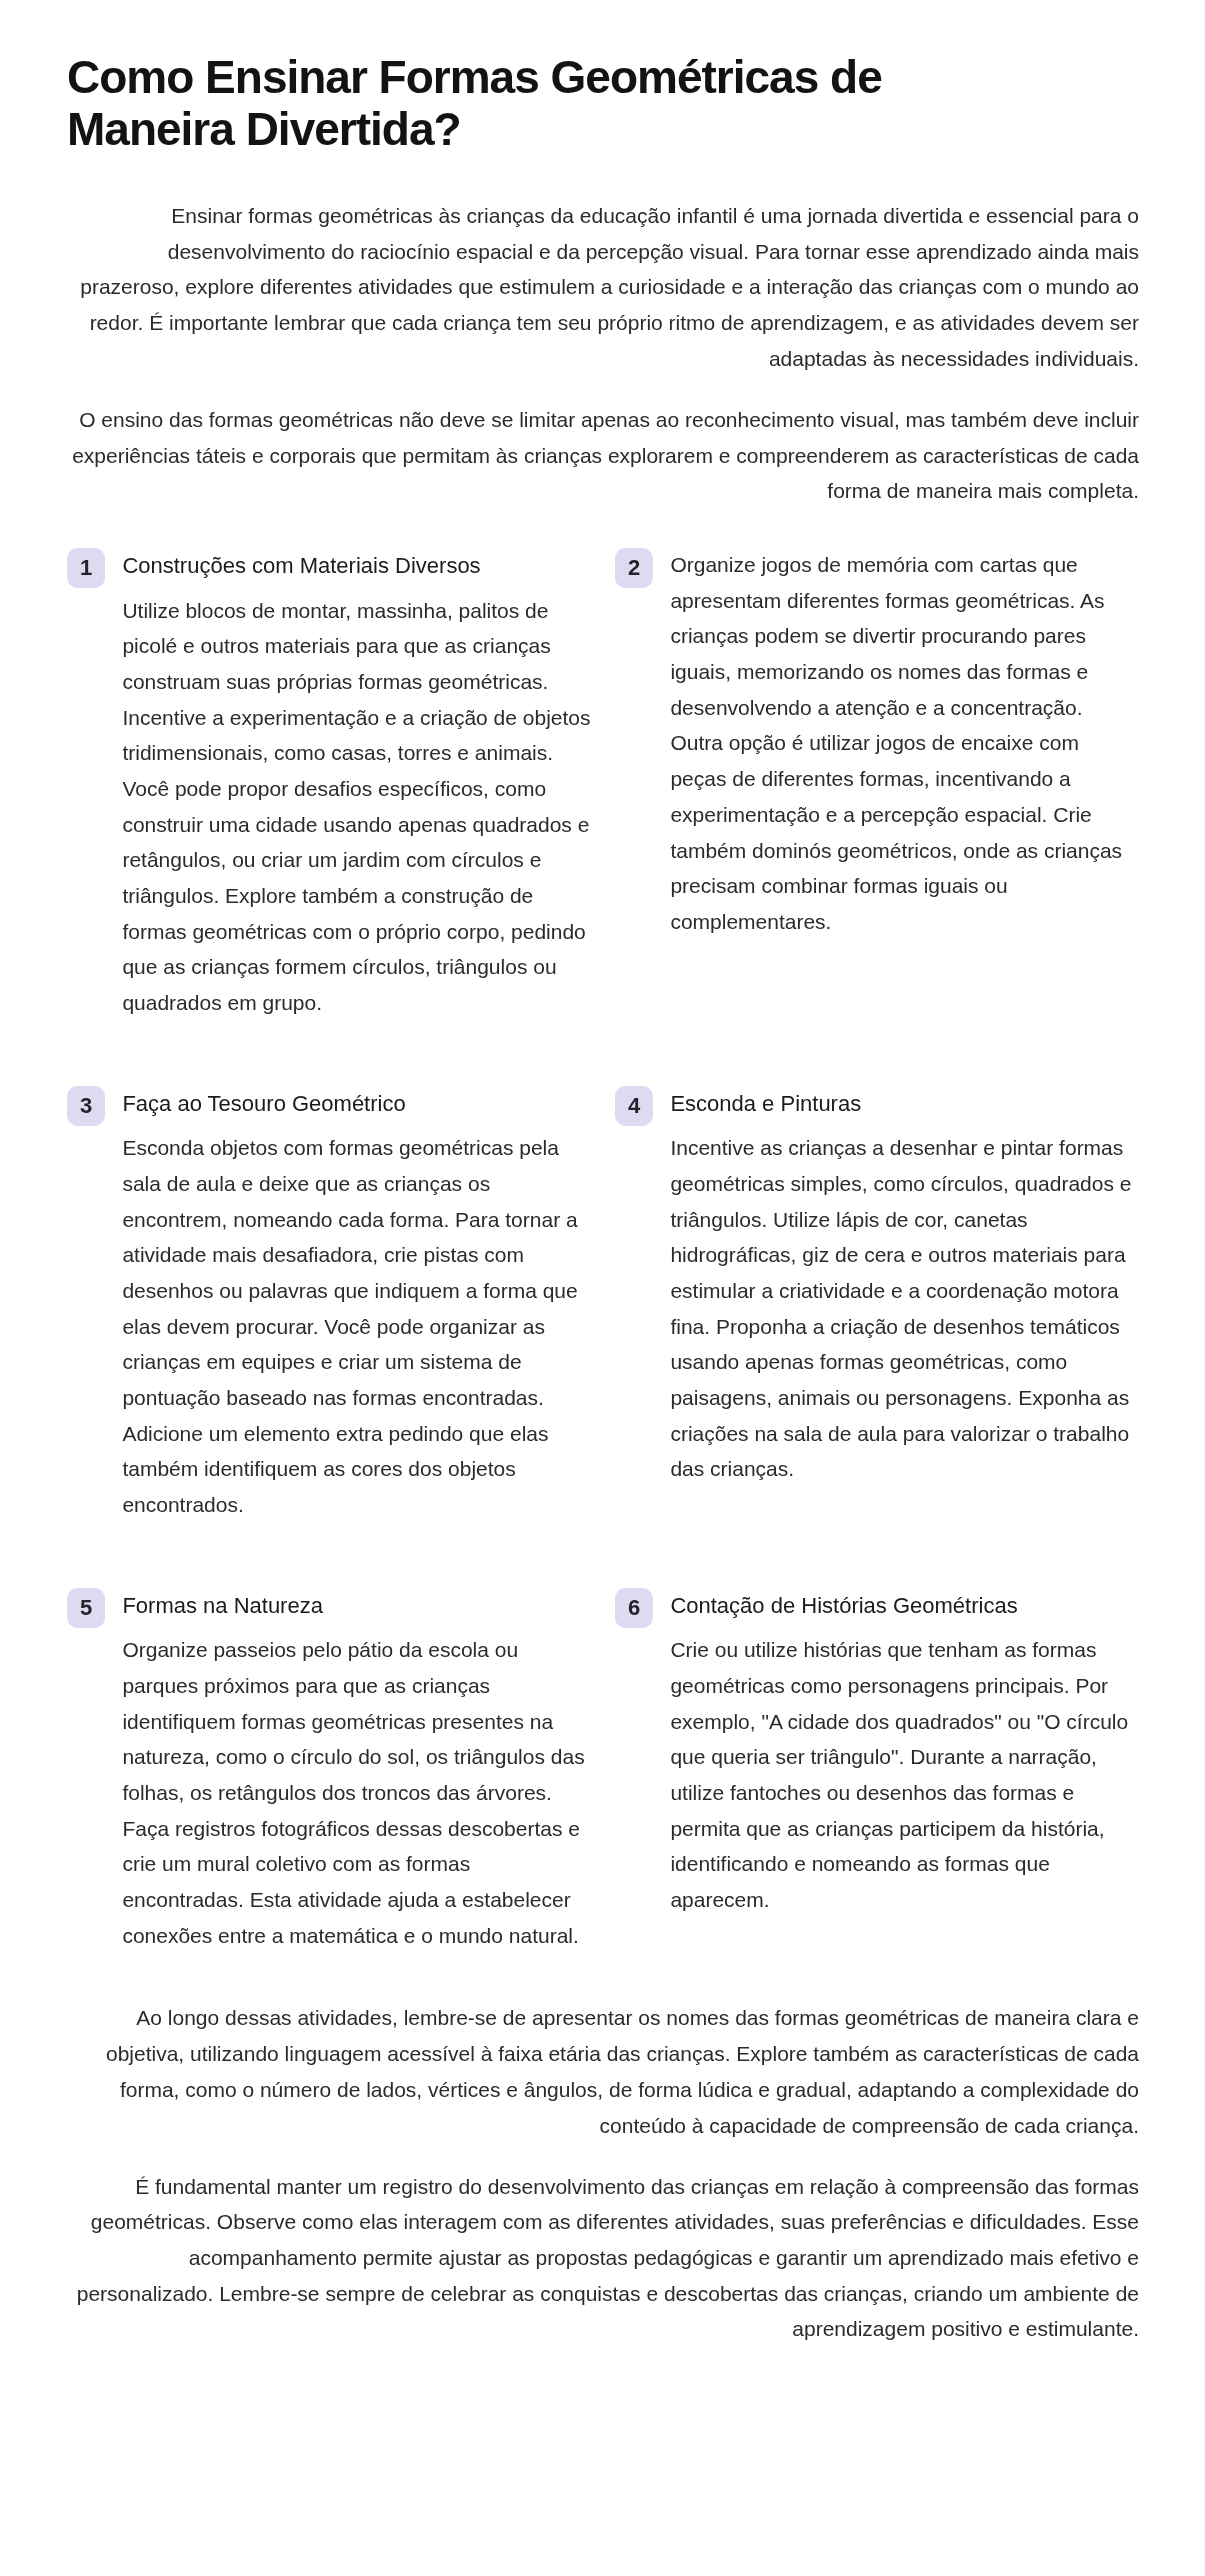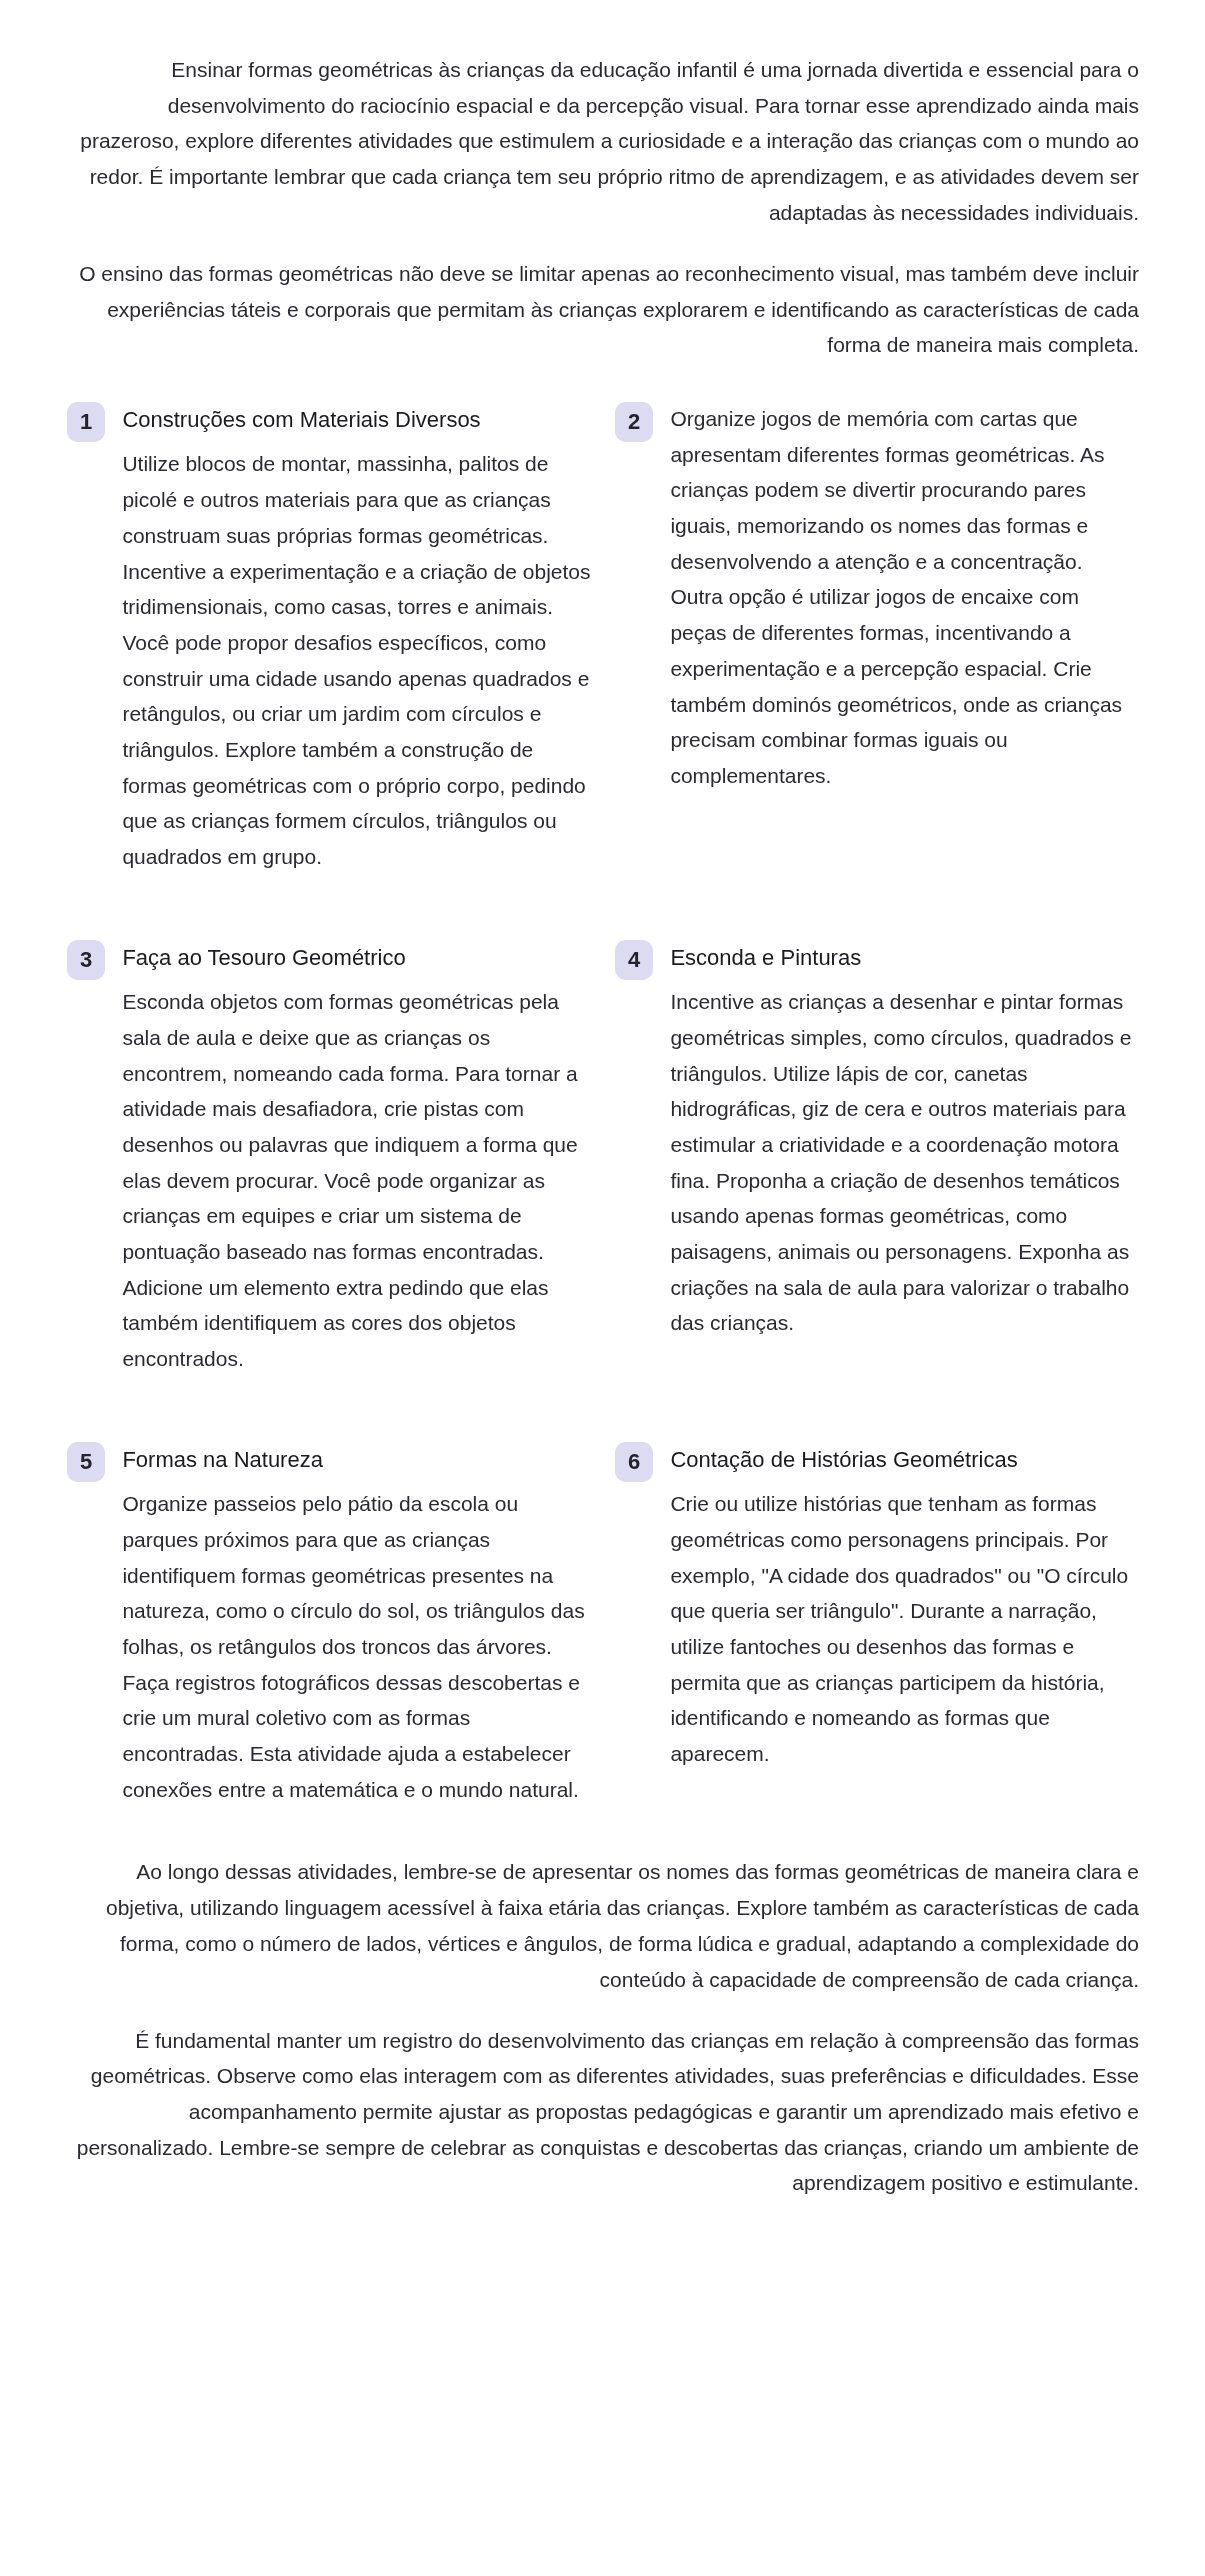--- a/index.html
+++ b/index.html
@@ -74,23 +74,24 @@
     color: #2a2a30;
     margin: 0;
   }
   .outro p.lead:last-child { margin-bottom: 18px; }
 </style>
 </head>
 <body>
 
 <main class="page">
 
+  <h1 class="page-title">Como Ensinar Formas Geométricas de Maneira Divertida?</h1>
 
   <p class="lead">Ensinar formas geométricas às crianças da educação infantil é uma jornada divertida e essencial para o desenvolvimento do raciocínio espacial e da percepção visual. Para tornar esse aprendizado ainda mais prazeroso, explore diferentes atividades que estimulem a curiosidade e a interação das crianças com o mundo ao redor. É importante lembrar que cada criança tem seu próprio ritmo de aprendizagem, e as atividades devem ser adaptadas às necessidades individuais.</p>
-  <p class="lead">O ensino das formas geométricas não deve se limitar apenas ao reconhecimento visual, mas também deve incluir experiências táteis e corporais que permitam às crianças explorarem e identificando as características de cada forma de maneira mais completa.</p>
+  <p class="lead">O ensino das formas geométricas não deve se limitar apenas ao reconhecimento visual, mas também deve incluir experiências táteis e corporais que permitam às crianças explorarem e compreenderem as características de cada forma de maneira mais completa.</p>
 
   <section class="activities-grid">
 
     <article class="item">
       <div class="badge">
         <span>1</span>
       </div>
       <div class="item-content">
         <h3>Construções com Materiais Diversos</h3>
         <p>Utilize blocos de montar, massinha, palitos de picolé e outros materiais para que as crianças construam suas próprias formas geométricas. Incentive a experimentação e a criação de objetos tridimensionais, como casas, torres e animais. Você pode propor desafios específicos, como construir uma cidade usando apenas quadrados e retângulos, ou criar um jardim com círculos e triângulos. Explore também a construção de formas geométricas com o próprio corpo, pedindo que as crianças formem círculos, triângulos ou quadrados em grupo.</p>

